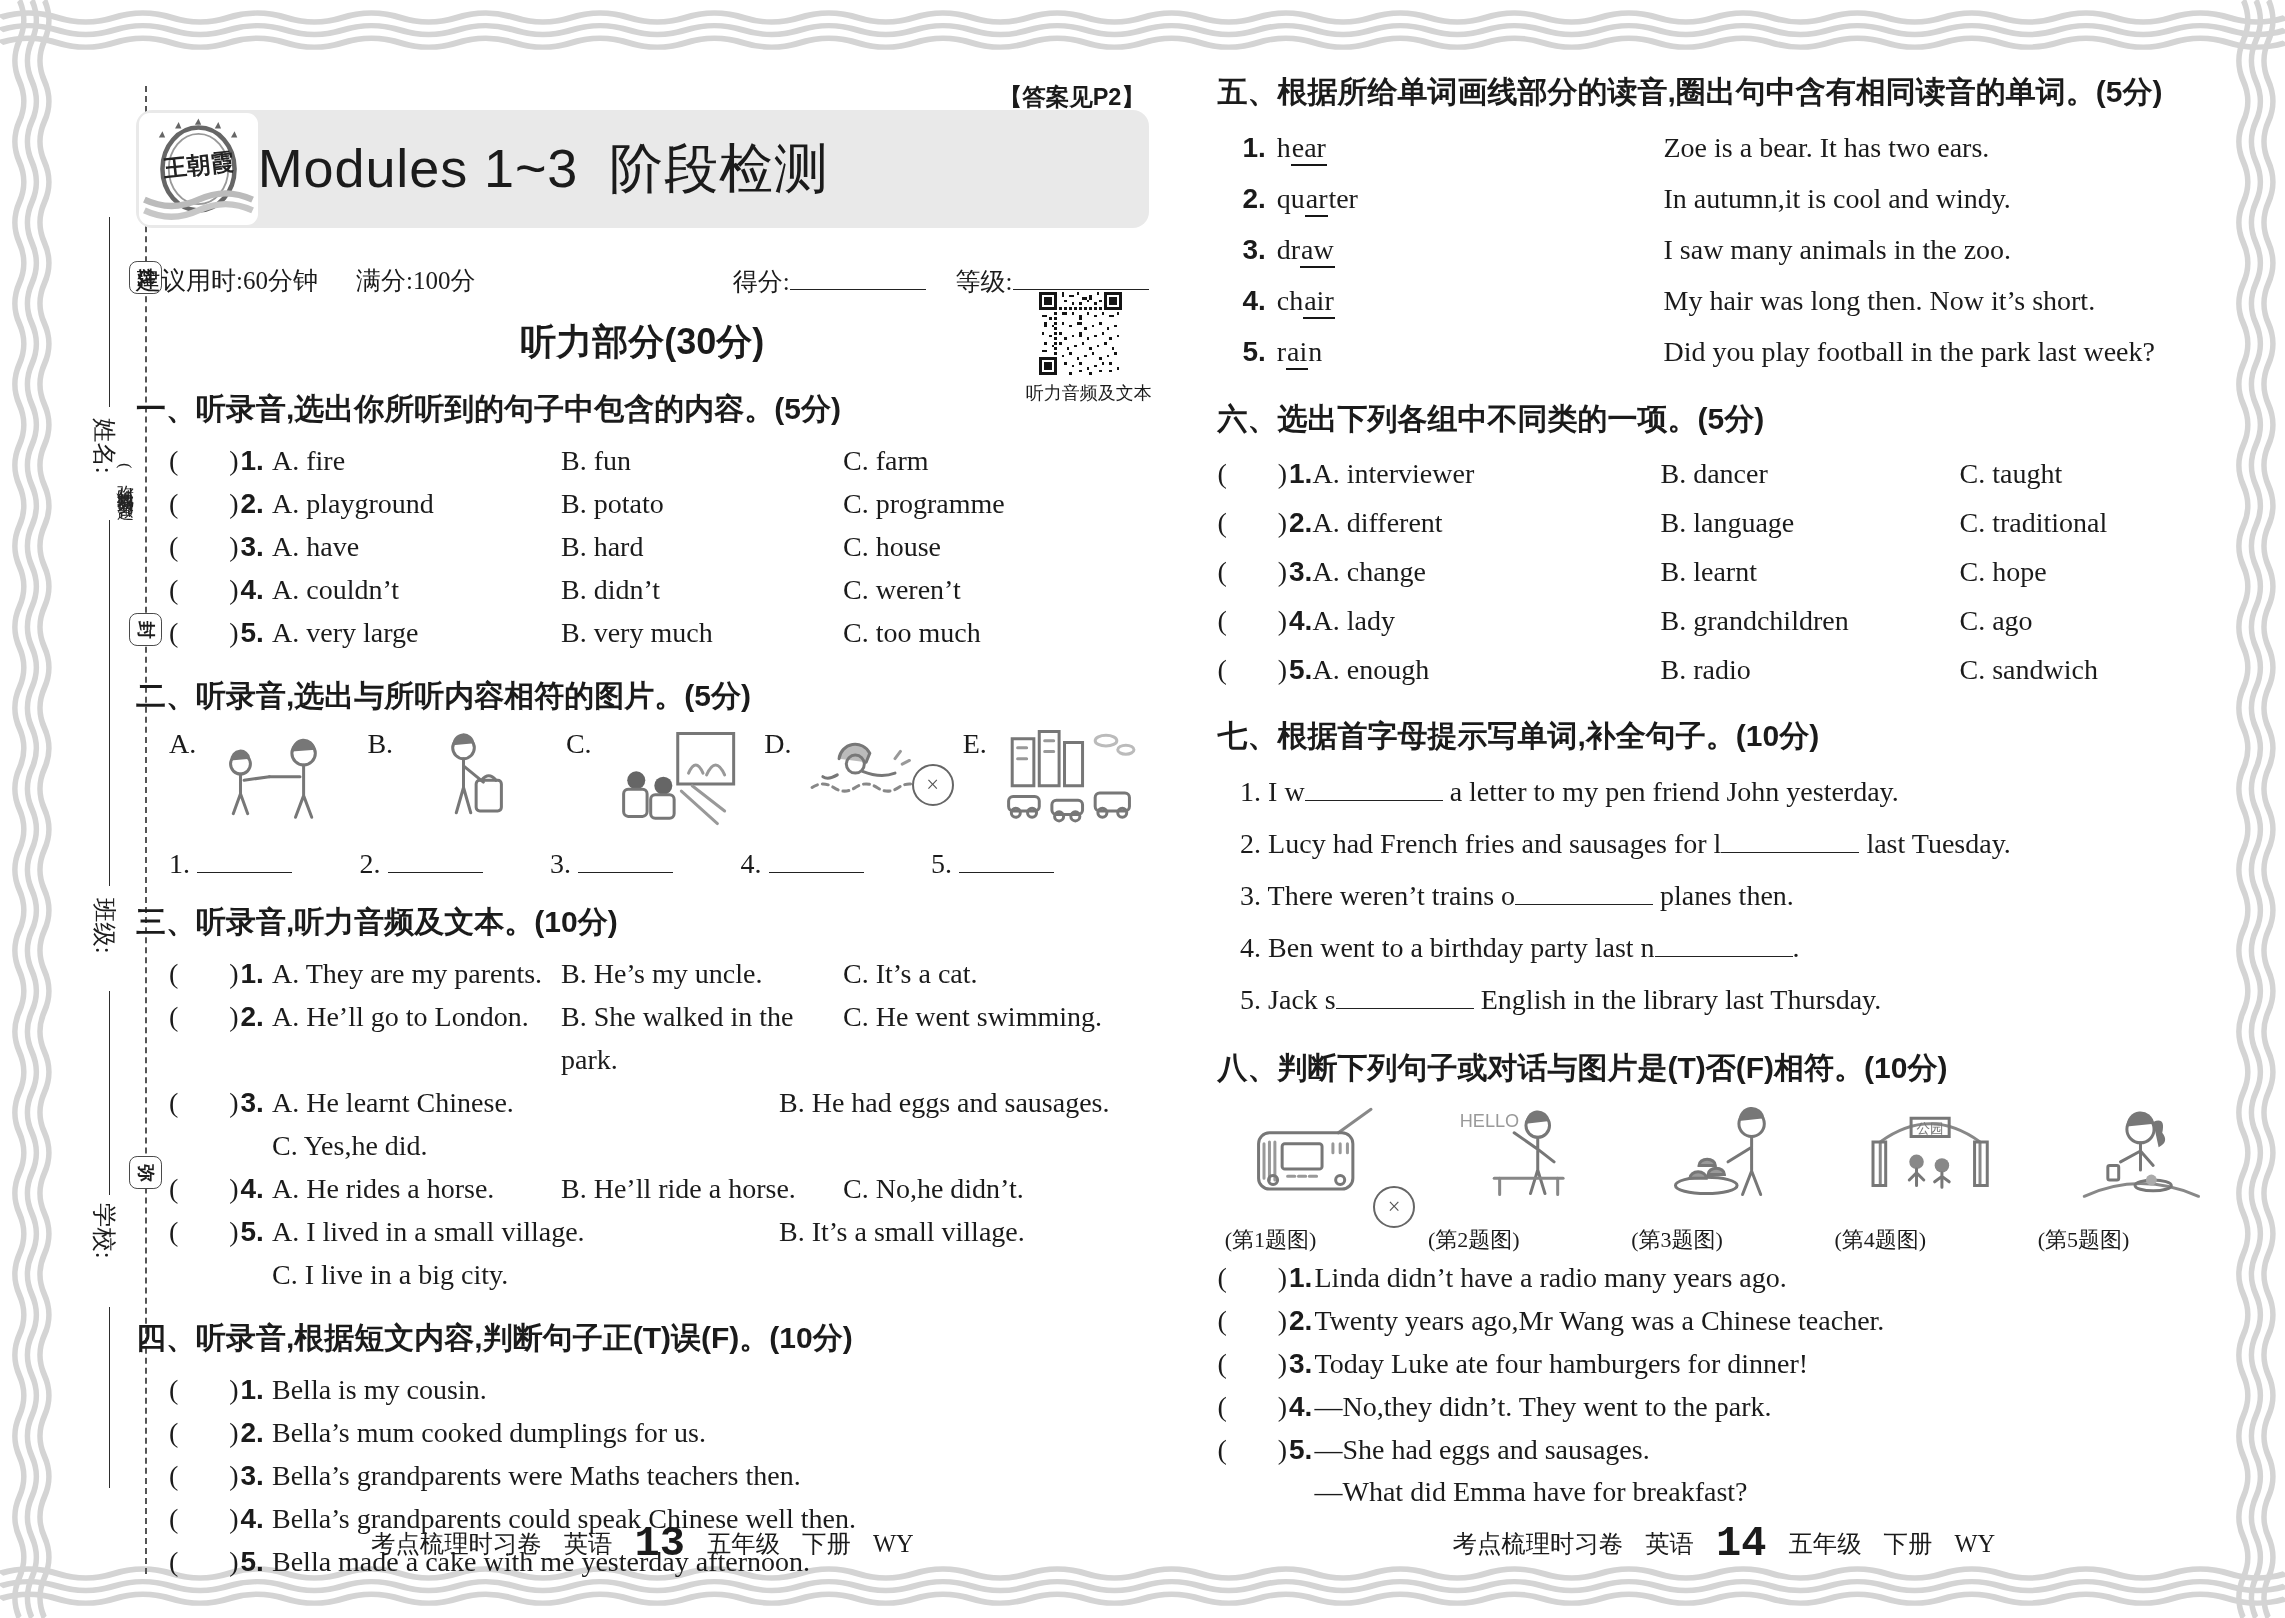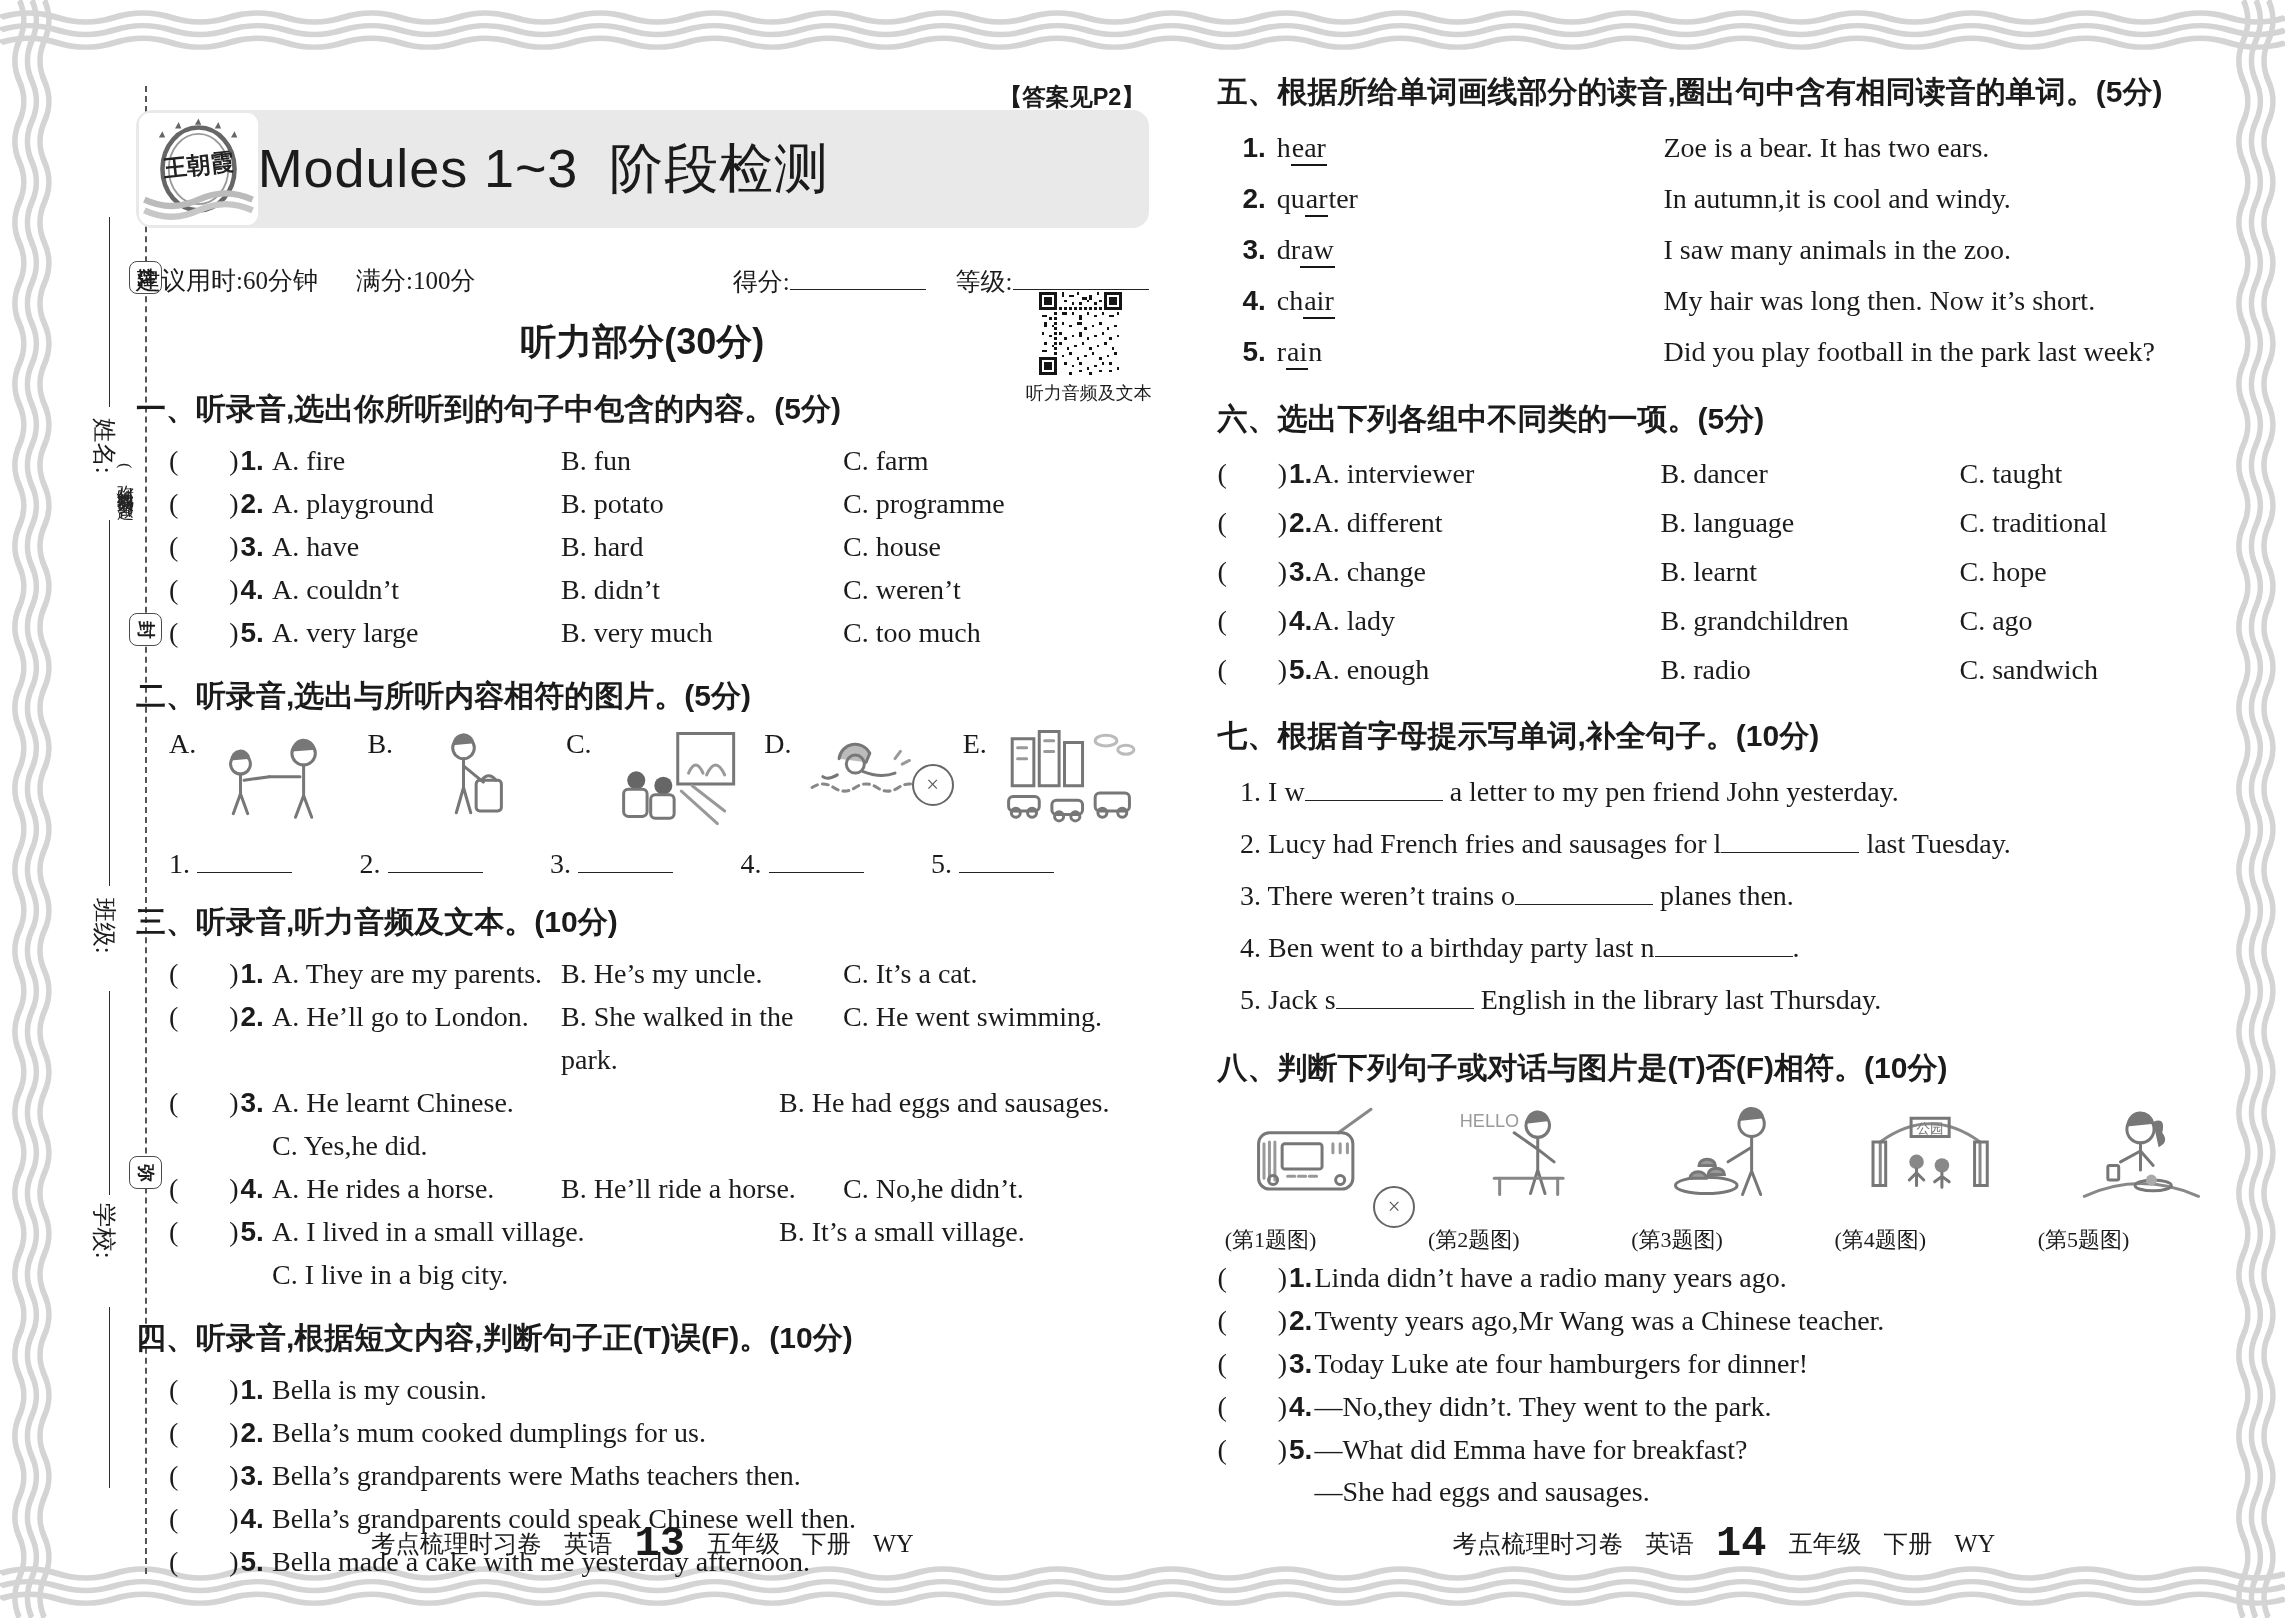--- a/index.html
+++ b/index.html
@@ -763,22 +763,22 @@
           </span>
       </div>
       <div class="q8row strow">
         <span class="pn">
             <span>(</span>
             <span class="pgap"></span>
             <span>)</span>
             <span class="num">5.</span>
           </span>
         <span class="stlines">
+            <div>—She had eggs and sausages.</div>
             <div>—What did Emma have for breakfast?</div>
-            <div>—She had eggs and sausages.</div>
           </span>
       </div>
 
       <div class="footer">
         <span>考点梳理时习卷</span>
           <span>英语</span>
         <span class="pageno">14</span>
         <span>五年级</span>
           <span>下册</span>
           <span>WY</span>

